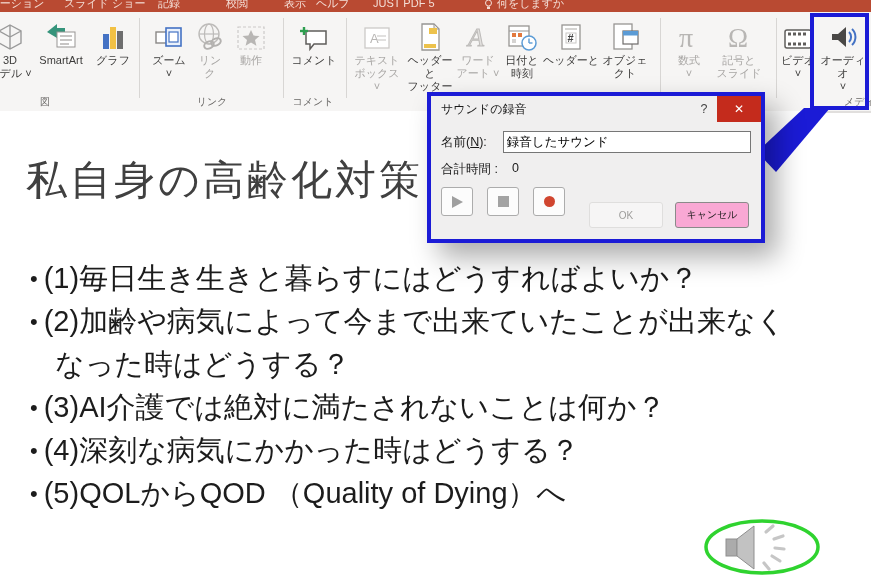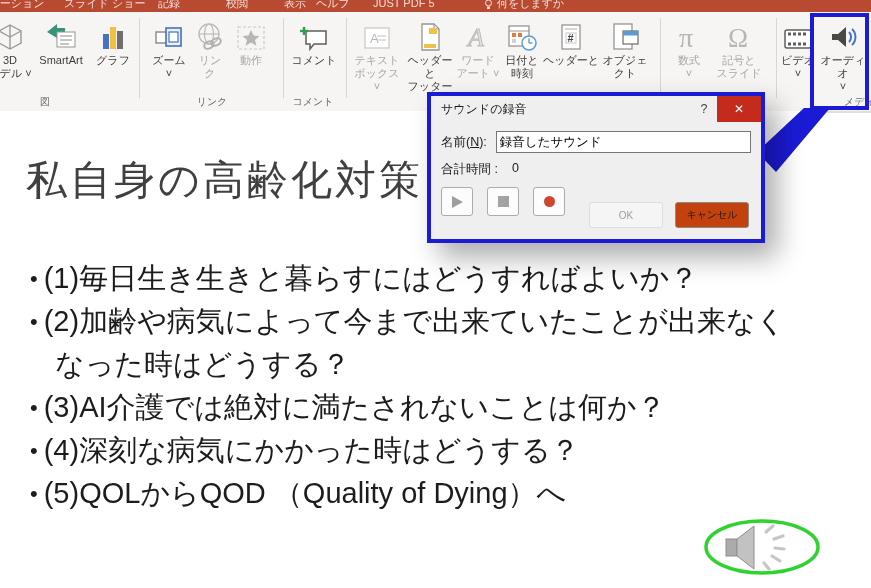--- a/index.html
+++ b/index.html
@@ -32,34 +32,34 @@
   
   .annot-dialog{position:absolute;left:427px;top:92px;width:338px;height:151px;box-sizing:border-box;
                 border:4px solid #1B1BD6;background:#F0EFEF;z-index:10;
                 box-shadow:12px 14px 26px rgba(0,0,0,.33);}
   .dlg-titlebar{height:26px;display:flex;align-items:center;background:#F0EFEF;}
   .dlg-title{font-size:12px;color:#1A1A1A;padding-left:10px;flex:1;}
   .dlg-help{font-size:12.5px;color:#444;width:26px;text-align:center;cursor:default;}
   .dlg-close{width:44px;height:26px;background:#C42B1C;color:#fff;font-size:12px;
              display:flex;align-items:center;justify-content:center;cursor:default;}
   .dlg-body{position:relative;padding:6px 10px 0 10px;height:114px;box-sizing:border-box;font-size:12.5px;color:#1A1A1A;}
-  .row-name{display:flex;align-items:center;gap:9px;margin-top:3px;}
+  .row-name{display:flex;align-items:center;gap:16px;margin-top:3px;}
   .name-input{flex:1;height:20px;border:1px solid #767676;background:#fff;font-size:12.5px;
               font-family:inherit;padding:0 3px;}
   .row-total{margin-top:8px;display:flex;gap:14px;}
   .row-media{margin-top:9px;display:flex;gap:14px;}
   .mbtn{width:30px;height:27px;border:1px solid #ACACAC;border-radius:3px;background:#FCFCFC;
         display:flex;align-items:center;justify-content:center;cursor:default;}
   .tri{width:0;height:0;border-left:11px solid #9F9F9F;border-top:6.5px solid transparent;border-bottom:6.5px solid transparent;}
   .sq{width:11px;height:11px;background:#A3A3A3;}
   .dot{width:11px;height:11px;border-radius:50%;background:#D0452F;}
   .dlg-footer{position:absolute;right:12px;bottom:8px;display:flex;gap:12px;}
   .dbtn{width:72px;height:24px;border-radius:3px;font-size:10px;display:flex;align-items:center;justify-content:center;cursor:default;}
   .dbtn.ok{background:#F6F5F5;border:1px solid #DFDEDD;color:#9E9D9B;}
-  .dbtn.cancel{background:#c2410c;border:1px solid #8A8A8A;color:#1B1B1B;}
+  .dbtn.cancel{background:#f9a8d4;border:1px solid #8A8A8A;color:#1B1B1B;}
   u{text-decoration:underline;}
 </style>
 </head>
 <body>
 
 <div class="titlebar">
   <span class="tab" style="left:-34px">アニメーション</span>
   <span class="tab" style="left:64px">スライド ショー</span>
   <span class="tab" style="left:158px">記録</span>
   <span class="tab" style="left:226px">校閲</span>

